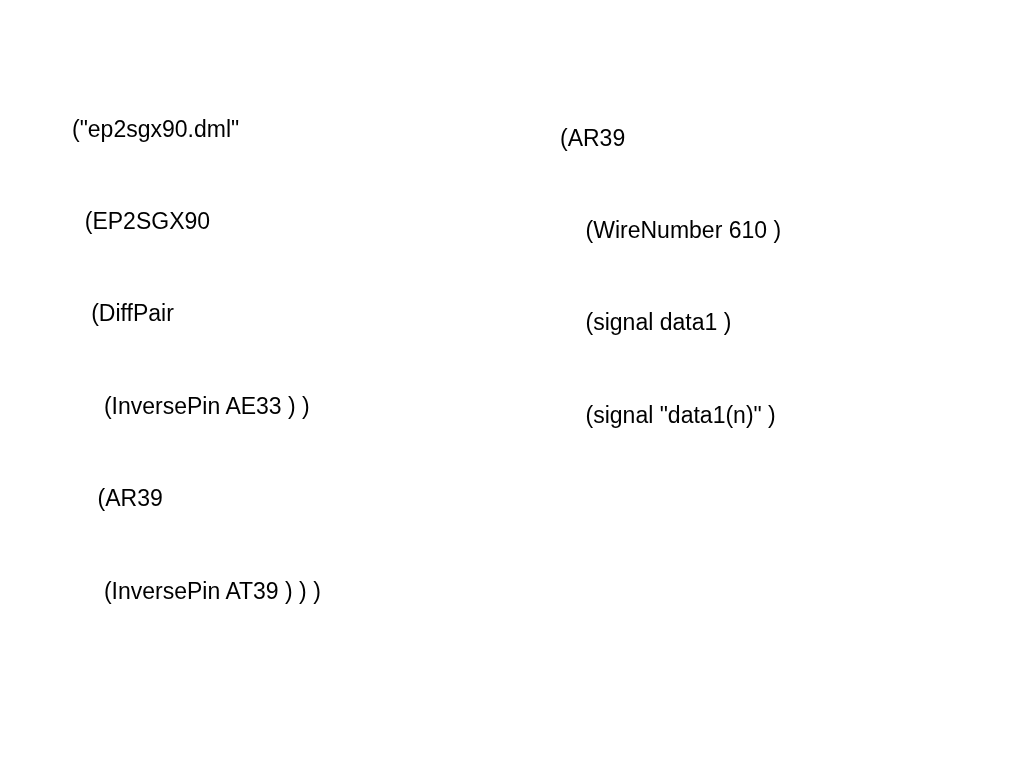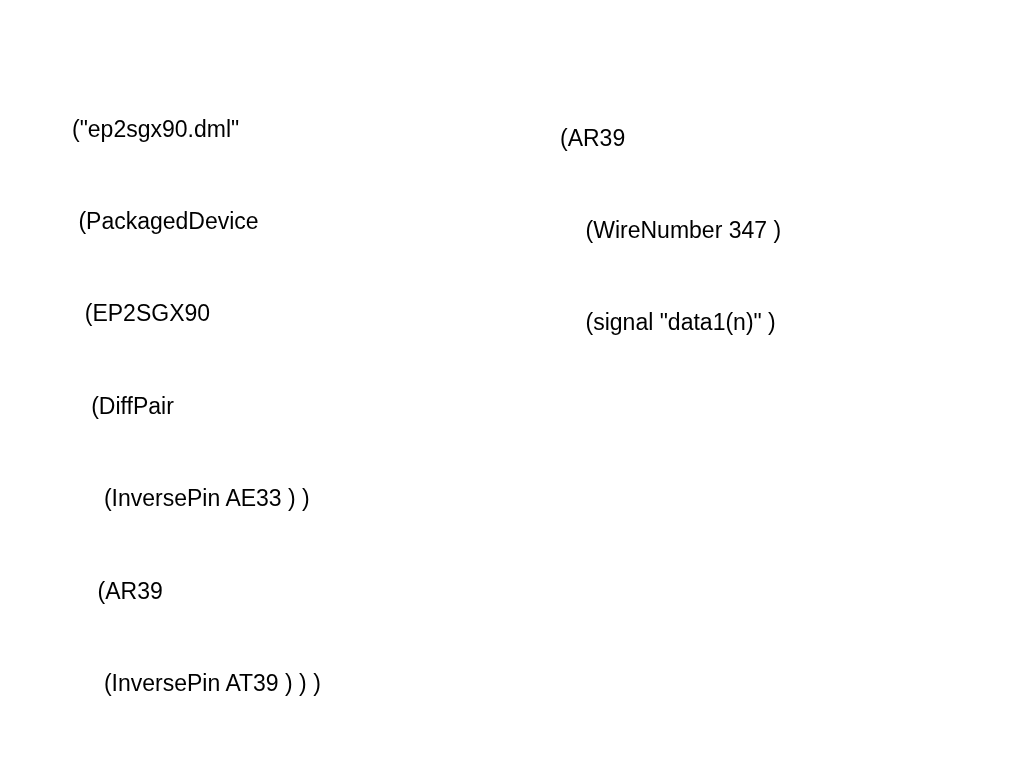--- a/index.html
+++ b/index.html
@@ -28,37 +28,37 @@
   #right-code { left: 560px; top: 61px; }
   .code-line { white-space: pre; }
 </style>
 </head>
 <body>
 
 <div id="slide-canvas">
 
   <div id="left-code" class="code-block">
     <div class="code-line">("ep2sgx90.dml"</div>
-    <div class="code-line"> (PackagedDevice</div>
     <div class="code-line">  (EP2SGX90</div>
     <div class="code-line">   (DiffPair</div>
     <div class="code-line">     (InversePin AE33 ) )</div>
     <div class="code-line">    (AR39</div>
     <div class="code-line">     (InversePin AT39 ) ) )</div>
     
     
     
     
     
     
     
     
     
   </div>
 
   <div id="right-code" class="code-block">
     <div class="code-line">(AR39</div>
-    <div class="code-line">    (WireNumber 347 )</div>
+    <div class="code-line">    (WireNumber 610 )</div>
+    <div class="code-line">    (signal data1 )</div>
     <div class="code-line">    (signal "data1(n)" )</div>
     
   </div>
 
 </div>
 
 </body></html>

